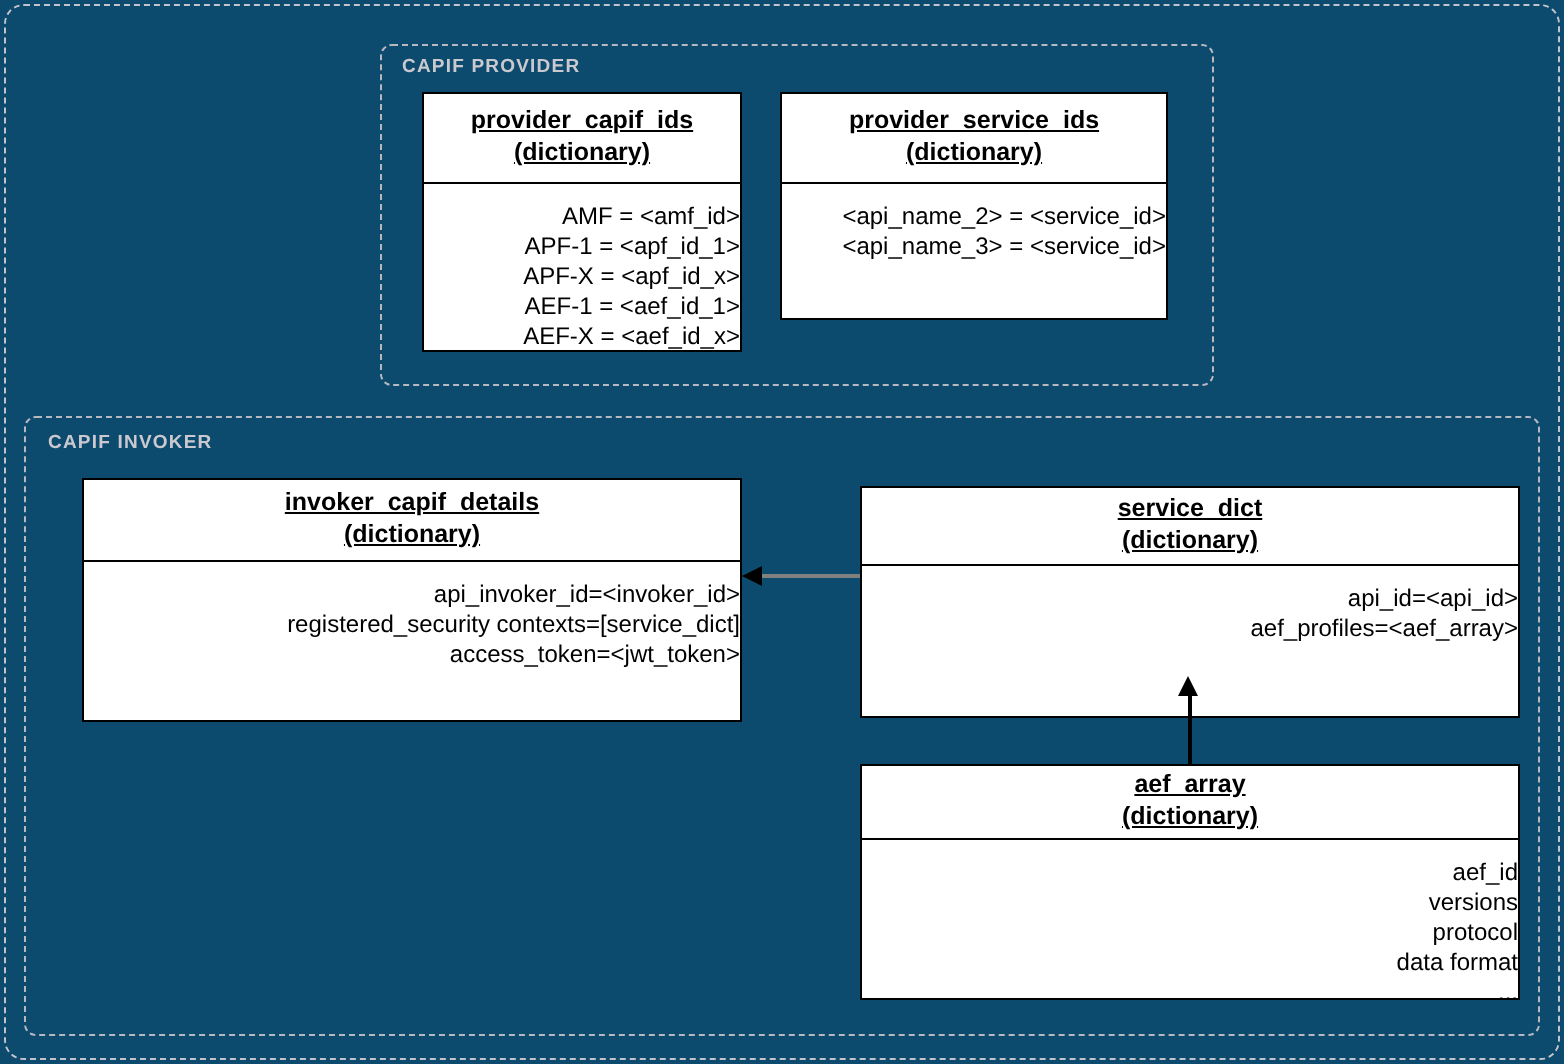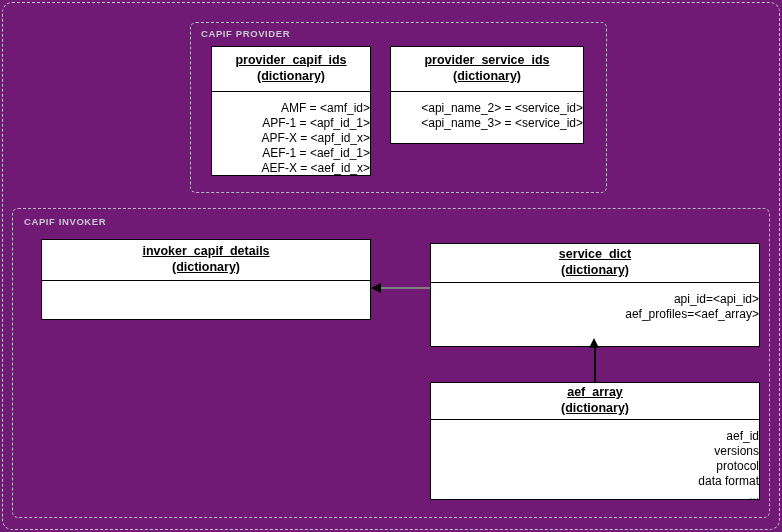--- a/index.html
+++ b/index.html
@@ -8,21 +8,21 @@
     background: #ffffff;
   }
   body {
     font-family: "Liberation Sans", sans-serif;
     -webkit-font-smoothing: antialiased;
   }
   #canvas {
     position: relative;
     width: 782px;
     height: 532px;
-    background: #701a75;
+    background: #0c4a6e;
     overflow: hidden;
   }
 
   
   .group {
     position: absolute;
     box-sizing: border-box;
     border: 1px dashed #b8b8c0;
     border-radius: 6px;
     background: transparent;
@@ -143,42 +143,47 @@
     </div>
     <div class="node-body">
       <div class="node-row">AMF = &lt;amf_id&gt;</div>
       <div class="node-row">APF-1 = &lt;apf_id_1&gt;</div>
       <div class="node-row">APF-X = &lt;apf_id_x&gt;</div>
       <div class="node-row">AEF-1 = &lt;aef_id_1&gt;</div>
       <div class="node-row">AEF-X = &lt;aef_id_x&gt;</div>
     </div>
   </div>
 
-  <div class="node" style="left:390px; top:46px; width:194px; height:98px;">
+  <div class="node" style="left:390px; top:46px; width:194px; height:114px;">
     <div class="node-header" style="height:45px;">
       <div class="node-title">provider_service_ids</div>
       <div class="node-subtitle">(dictionary)</div>
     </div>
     <div class="node-body">
       <div class="node-row">&lt;api_name_2&gt; = &lt;service_id&gt;</div>
       <div class="node-row">&lt;api_name_3&gt; = &lt;service_id&gt;</div>
     </div>
   </div>
 
   <div class="group" style="left:12px; top:208px; width:758px; height:310px;"></div>
   <div class="group-label" style="left:24px; top:216px;text-align:right;">CAPIF INVOKER</div>
 
-  <div class="node" style="left:41px; top:239px; width:330px; height:81px;">
+  <div class="node" style="left:41px; top:239px; width:330px; height:122px;">
     <div class="node-header" style="height:41px;">
       <div class="node-title">invoker_capif_details</div>
       <div class="node-subtitle">(dictionary)</div>
     </div>
-  </div>
-
-  <div class="node" style="left:430px; top:243px; width:330px; height:104px;">
+    <div class="node-body">
+      <div class="node-row">api_invoker_id=&lt;invoker_id&gt;</div>
+      <div class="node-row">registered_security contexts=[service_dict]</div>
+      <div class="node-row">access_token=&lt;jwt_token&gt;</div>
+    </div>
+  </div>
+
+  <div class="node" style="left:430px; top:243px; width:330px; height:116px;">
     <div class="node-header" style="height:39px;">
       <div class="node-title">service_dict</div>
       <div class="node-subtitle">(dictionary)</div>
     </div>
     <div class="node-body">
       <div class="node-row">api_id=&lt;api_id&gt;</div>
       <div class="node-row">aef_profiles=&lt;aef_array&gt;</div>
     </div>
   </div>
 

